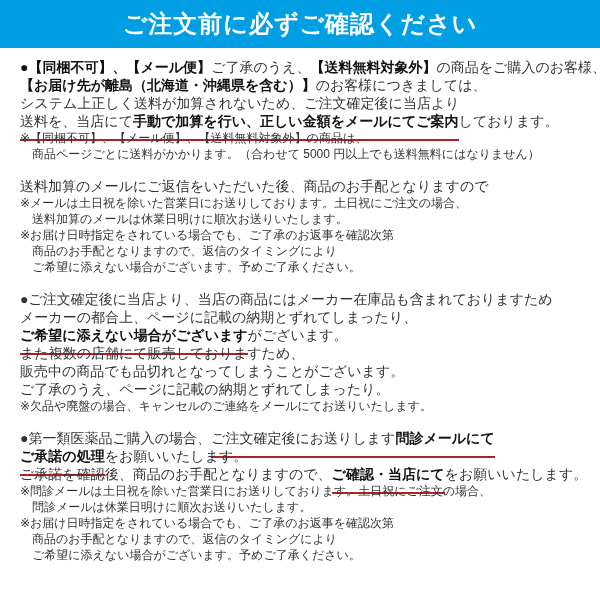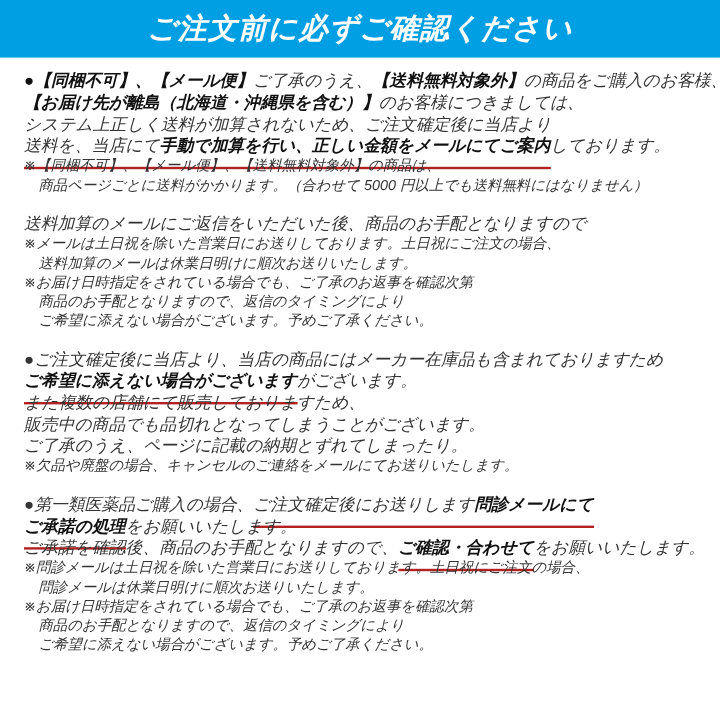--- a/index.html
+++ b/index.html
@@ -11,21 +11,21 @@
     --page-bg:#FFFFFF;
   }
   *{margin:0;padding:0;box-sizing:border-box;}
   html,body{width:600px;height:600px;}
   body{
     background:var(--page-bg);
     font-family:"Liberation Sans","DejaVu Sans",sans-serif;
     color:var(--body-text);
     overflow:hidden;
   }
-  .page{width:600px;height:600px;background:var(--page-bg);font-style:italic;}
+  .page{width:600px;height:600px;background:var(--page-bg);}
   .header{
     width:600px;height:48px;
     background:var(--header-bg);
     display:flex;align-items:center;justify-content:center;
   }
   .header .title{
     color:var(--header-text);
     font-size:24px;
     font-weight:bold;
     letter-spacing:1px;
@@ -69,30 +69,31 @@
       <div class="section">
         <div class="line"><span>送料加算のメールにご返信をいただいた後、商品のお手配となりますので</span></div>
         <div class="line small"><span>※メールは土日祝を除いた営業日にお送りしております。土日祝にご注文の場合、</span></div>
         <div class="line small indent"><span>送料加算のメールは休業日明けに順次お送りいたします。</span></div>
         <div class="line small"><span>※お届け日時指定をされている場合でも、ご了承のお返事を確認次第</span></div>
         <div class="line small indent"><span>商品のお手配となりますので、返信のタイミングにより</span></div>
         <div class="line small indent"><span>ご希望に添えない場合がございます。予めご了承ください。</span></div>
       </div>
       <div class="section">
         <div class="line"><span>●ご注文確定後に当店より、当店の商品にはメーカー在庫品も含まれておりますため</span></div>
+        <div class="line"><span>メーカーの都合上、ページに記載の納期とずれてしまったり、</span></div>
         <div class="line"><span class="bold redline">ご希望に添えない場合がございます</span><span>がございます。</span></div>
         <div class="line"><span>また複数の店舗にて販売しておりますため、</span></div>
         <div class="line"><span>販売中の商品でも品切れとなってしまうことがございます。</span></div>
         <div class="line"><span>ご了承のうえ、ページに記載の納期とずれてしまったり。</span></div>
         <div class="line small"><span>※欠品や廃盤の場合、キャンセルのご連絡をメールにてお送りいたします。</span></div>
       </div>
       <div class="section">
         <div class="line"><span>●第一類医薬品ご購入の場合、</span><span class="redline">ご注文確定後にお送りします</span><span class="bold redline">問診メールにて</span></div>
         <div class="line"><span class="bold redline">ご承諾の処理</span><span>をお願いいたします。</span></div>
-        <div class="line"><span>ご承諾を確認後、商品のお手配となりますので、</span><span class="bold redline">ご確認・合わせて</span><span>をお願いいたします。</span></div>
+        <div class="line"><span>ご承諾を確認後、商品のお手配となりますので、</span><span class="bold redline">ご確認・当店にて</span><span>をお願いいたします。</span></div>
         <div class="line small"><span>※問診メールは土日祝を除いた営業日にお送りしております。土日祝にご注文の場合、</span></div>
         <div class="line small indent"><span>問診メールは休業日明けに順次お送りいたします。</span></div>
         <div class="line small"><span>※お届け日時指定をされている場合でも、ご了承のお返事を確認次第</span></div>
         <div class="line small indent"><span>商品のお手配となりますので、返信のタイミングにより</span></div>
         <div class="line small indent"><span>ご希望に添えない場合がございます。予めご了承ください。</span></div>
       </div>
     </div>
 </div>
 
 </body></html>

